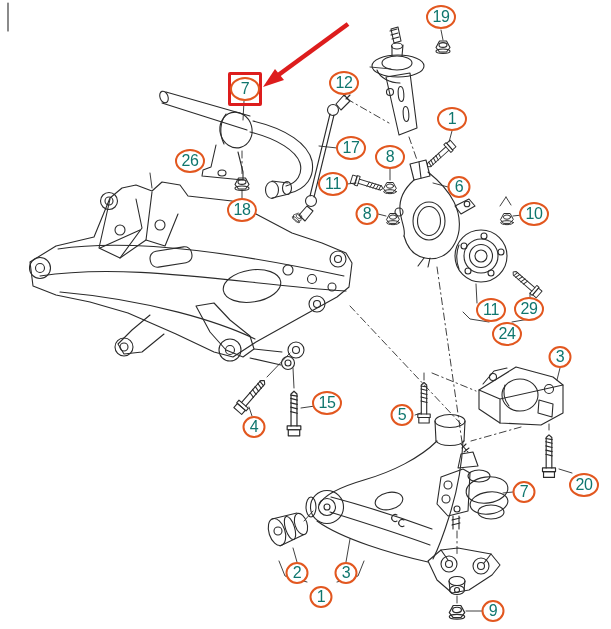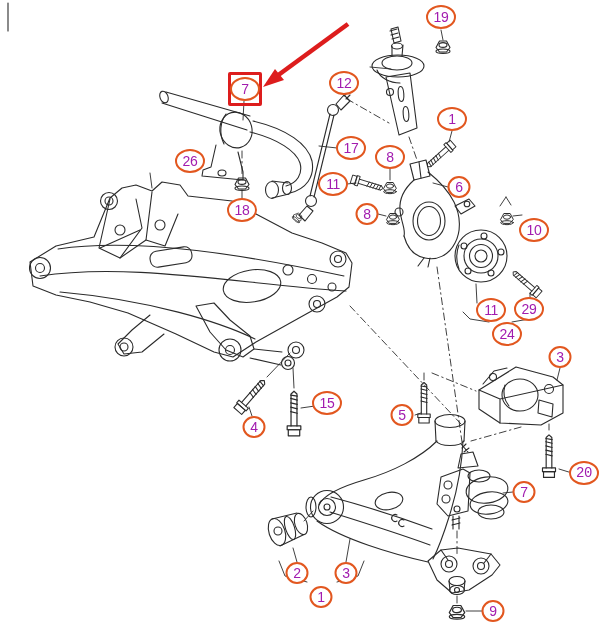--- a/index.html
+++ b/index.html
@@ -7,22 +7,22 @@
   }
   html,body{margin:0;padding:0;background:#fff;}
   .stage{
     position:relative;width:611px;height:629px;background:var(--bg);
     overflow:hidden;font-family:"Liberation Sans",sans-serif;
   }
   .stage svg{position:absolute;left:0;top:0;}
   .callout-layer{position:absolute;left:0;top:0;width:100%;height:100%;}
   .callout{
     position:absolute;display:flex;align-items:center;justify-content:center;
-    border:2px solid var(--co);border-radius:50%;background:#fff;color:#a21caf;
-    font-size:14px;line-height:1;letter-spacing:-0.4px;
+    border:2px solid var(--co);border-radius:50%;background:#fff;color:#0f766e;
+    font-size:16px;line-height:1;letter-spacing:-0.4px;
     transform:translate(-50%,-50%);box-sizing:border-box;z-index:3;
   }
   .callout.wide{width:30px;height:24px;}
   .callout.single{width:23px;height:22px;}
   .red-box{
     position:absolute;width:34px;height:34px;border:3.5px solid var(--hl);
     border-radius:2px;transform:translate(-50%,-50%);box-sizing:border-box;z-index:2;
     background:transparent;
   }
   .art{stroke:var(--line);fill:none;stroke-width:1.1;stroke-linecap:round;stroke-linejoin:round;}
@@ -281,30 +281,30 @@
       <div class="callout wide" style="left: 344px; top: 67px; margin-top: 16px;">12</div>
       <div class="red-box" style="left: 245px; top: 89px;"></div>
       <div class="callout wide" style="left: 245px; top: 89px;">7</div>
       <div class="callout wide" style="left: 452px; top: 119px;">1</div>
       <div class="callout wide" style="left: 351px; top: 148px;">17</div>
       <div class="callout wide" style="left: 150px; top: 161px; margin-left: 40px;">26</div>
       <div class="callout wide" style="left: 390px; top: 157px;">8</div>
       <div class="callout wide" style="left: 333px; top: 184px;">11</div>
       <div class="callout single" style="left: 459px; top: 187px;">6</div>
       <div class="callout single" style="left: 367px; top: 214px;">8</div>
-      <div class="callout wide" style="left: 534px; top: 214px; margin-top: 16px;">10</div>
+      <div class="callout wide" style="left: 534px; top: 214px;">10</div>
       <div class="callout wide" style="left: 242px; top: 210px;">18</div>
       <div class="callout wide" style="left: 491px; top: 310px;">11</div>
       <div class="callout wide" style="left: 529px; top: 309px;">29</div>
       <div class="callout wide" style="left: 507px; top: 334px;">24</div>
       <div class="callout single" style="left: 560px; top: 357px;">3</div>
       <div class="callout wide" style="left: 327px; top: 403px;">15</div>
       <div class="callout single" style="left: 402px; top: 415px;">5</div>
       <div class="callout single" style="left: 254px; top: 427px;">4</div>
-      <div class="callout wide" style="left: 584px; top: 473px; font-family: Liberation Mono, monospace;">20</div>
+      <div class="callout wide" style="left: 584px; top: 485px;">20</div>
       <div class="callout single" style="left: 524px; top: 492px;">7</div>
       <div class="callout single" style="left: 297px; top: 573px;">2</div>
       <div class="callout single" style="left: 346px; top: 573px;">3</div>
       <div class="callout single" style="left: 321px; top: 597px;">1</div>
       <div class="callout single" style="left: 493px; top: 611px;">9</div>
     </div>
 
 </div>
 
 </body></html>

